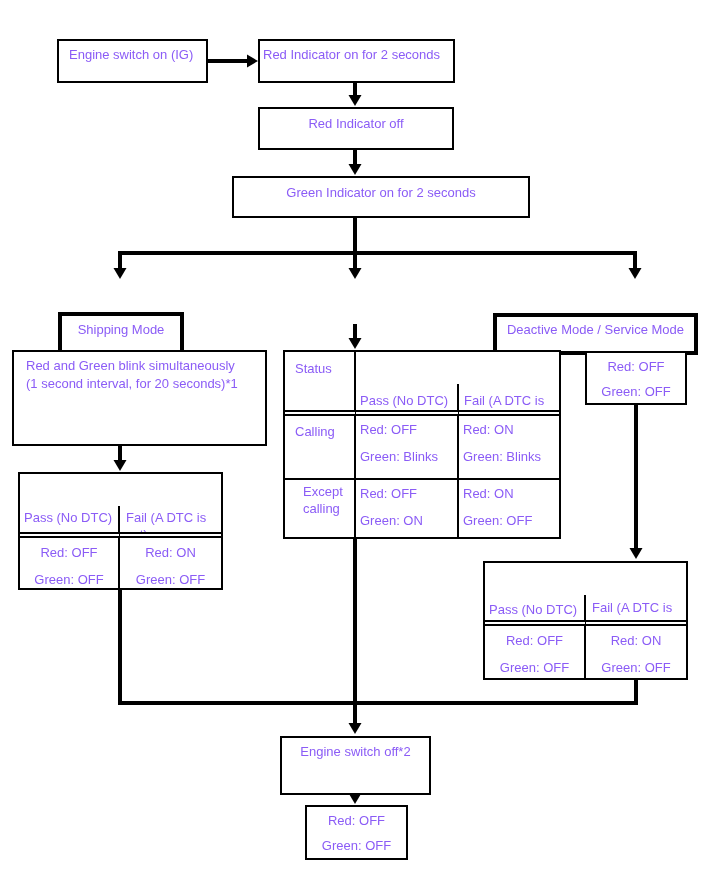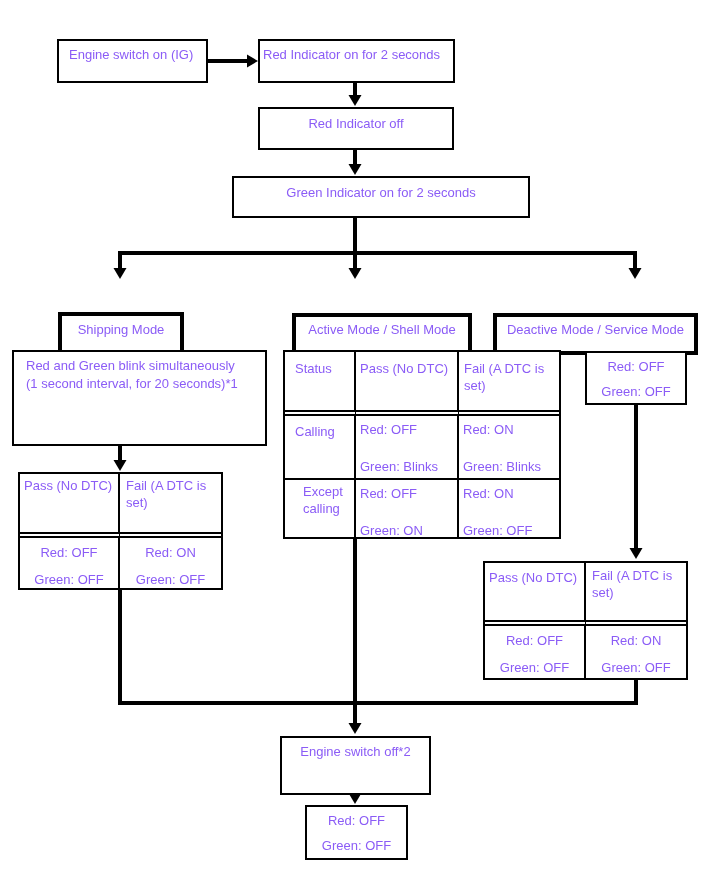--- a/index.html
+++ b/index.html
@@ -16,27 +16,27 @@
   .mode{border-width:4px;margin-top:32px;}
   .tc{text-align:center;}
   .tbl{
     position:absolute;box-sizing:border-box;border:2px solid #000;
     display:grid;background:#fff;
   }
   .cell{box-sizing:border-box;overflow:hidden;line-height:17px;}
   .bR{border-right:2px solid #000;}
   .bT{border-top:2px solid #000;}
   .bD{border-top:6px double #000;}
-  .hdr{padding:3px 3px 0 4px;}
+  .hdr{padding:3px 3px 0 4px;margin-top:32px;}
   .vals{text-align:center;}
   .vals div:first-child{margin-top:6px;}
   .vals div + div{margin-top:10px;}
   .valsL{text-align:left;padding-left:4px;}
   .valsL div:first-child{margin-top:5px;}
-  .valsL div + div{margin-top:20px;}
+  .valsL div + div{margin-top:10px;}
   .lbl{padding:7px 2px 0 10px;}
   .two div:first-child{margin-top:6px;}
   .two div + div{margin-top:9px;}
 </style>
 </head>
 <body>
 
 <div id="canvas">
 
   <svg class="wires" viewBox="0 0 713 882" xmlns="http://www.w3.org/2000/svg">
@@ -80,21 +80,20 @@
   <div class="box" style="left:57px;top:39px;width:151px;height:44px;padding:6px 0 0 10px">Engine switch on (IG)</div>
 
   <div class="box" style="left:258px;top:39px;width:197px;height:44px;padding:6px 0 0 3px">Red Indicator on for 2 seconds</div>
 
   <div class="box tc" style="left:258px;top:107px;width:196px;height:43px;padding-top:7px">Red Indicator off</div>
 
   <div class="box tc" style="left:232px;top:176px;width:298px;height:42px;padding-top:7px">Green Indicator on for 2 seconds</div>
 
   <div class="box mode tc" style="left:58px;top:280px;width:126px;height:44px;padding-top:6px">Shipping Mode</div>
 
-  <div class="box mode tc" style="left:292px;top:281px;width:180px;height:43px;padding-top:5px">Active Mode / Shell Mode</div>
 
   <div class="box mode tc" style="left:493px;top:281px;width:205px;height:42px;padding-top:5px">Deactive Mode / Service Mode</div>
 
   <div class="box" style="left:12px;top:350px;width:255px;height:96px;padding:5px 6px 0 12px;line-height:18px">
     <div>Red and Green blink simultaneously</div>
     <div>(1 second interval, for 20 seconds)*1</div>
   </div>
 
   <div class="tbl" style="left:18px;top:472px;width:205px;height:118px;grid-template-columns:100px 1fr;grid-template-rows:58px 1fr">
     <div class="cell bR hdr">Pass (No DTC)</div>

